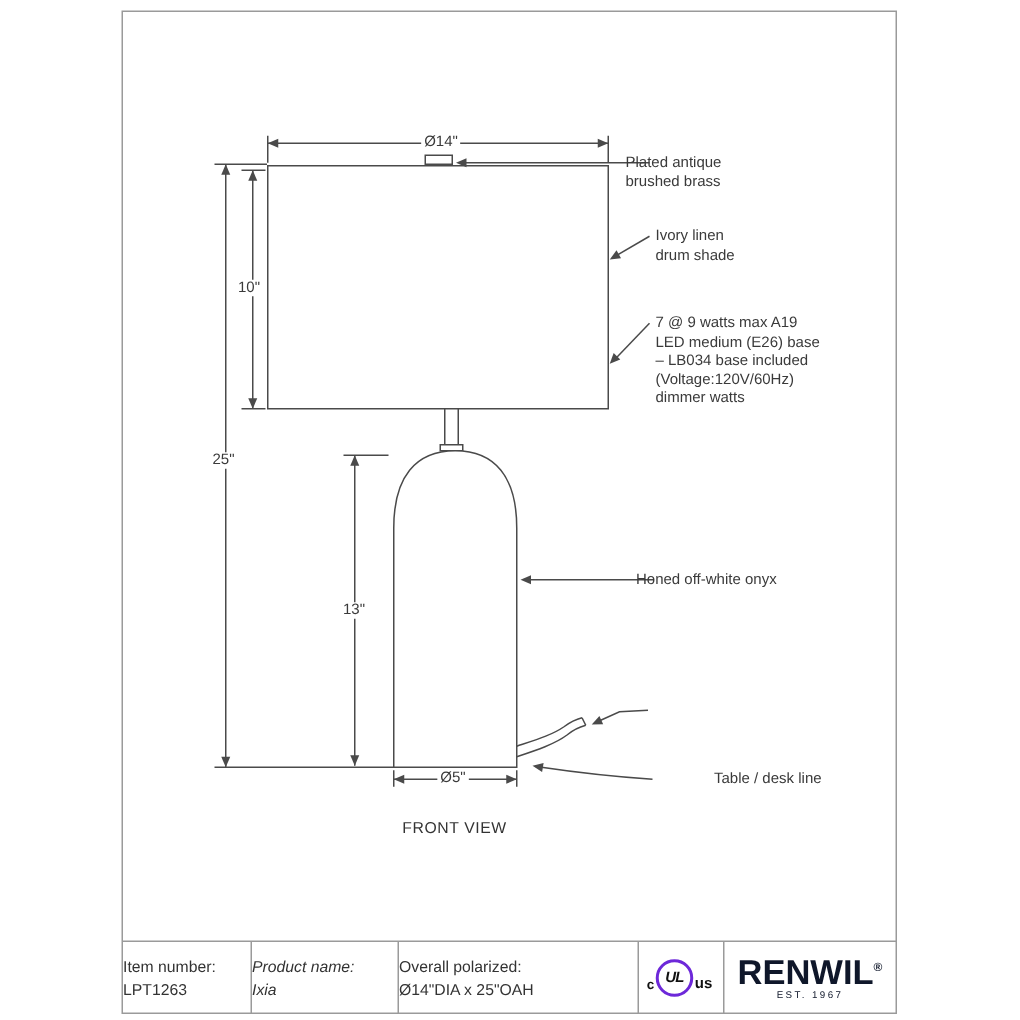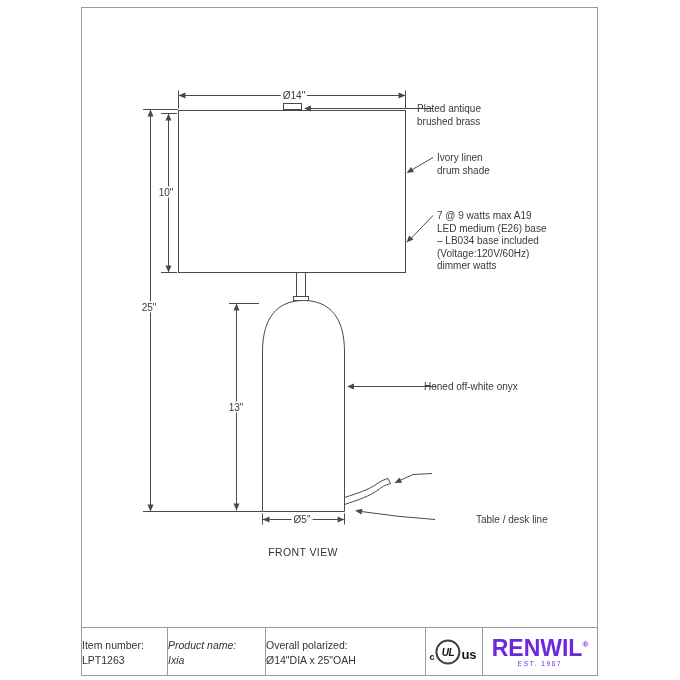--- a/index.html
+++ b/index.html
@@ -8,27 +8,27 @@
     font-family:"Liberation Sans","DejaVu Sans",sans-serif;color:#333;
   }
   .sheet svg{position:absolute;top:0;left:0;}
   .lbl{position:absolute;font-size:10px;color:#3a3a3a;white-space:nowrap;}
   .dim{transform:translate(-50%,-50%);background:#fff;padding:0 2px;z-index:3;}
   .note{line-height:12.5px;}
   .front-view{transform:translate(-50%,0);font-size:10.5px;letter-spacing:.4px;color:#333;margin-top:20px;}
   .cell{position:absolute;text-align:left;font-size:10.5px;line-height:14.5px;color:#333;}
   
   .ul{position:absolute;display:flex;align-items:center;transform:translate(-50%,-50%);color:#111;}
-  .ul .ring{width:21px;height:21px;border:2px solid #404040;border-radius:50%;
+  .ul .ring{width:21px;height:21px;border:2px solid #6d28d9;border-radius:50%;
     display:flex;align-items:center;justify-content:center;
     font-weight:bold;font-style:italic;font-size:10px;letter-spacing:-.5px;}
   .ul .c{font-weight:bold;font-size:9px;margin-right:1px;align-self:flex-end;padding-bottom:3px;}
-  .ul .us{font-weight:bold;font-size:13px;margin-left:1px;align-self:flex-end;padding-bottom:3px;}
+  .ul .us{font-weight:bold;font-size:10px;margin-left:1px;align-self:flex-end;padding-bottom:3px;}
   
-  .brand{position:absolute;transform:translate(-50%,0);text-align:center;color:#6d28d9;}
+  .brand{position:absolute;transform:translate(-50%,0);text-align:center;color:#0f172a;}
   .brand .nm{font-weight:bold;font-size:23px;line-height:24px;letter-spacing:0;}
   .brand .nm sup{font-size:8px;vertical-align:super;line-height:0;}
   .brand .est{font-size:6.5px;letter-spacing:1.6px;margin-top:0px;}
 </style>
 </head>
 <body>
 
 <div class="sheet">
 
   <svg width="680" height="680" viewBox="0 0 680 680">

